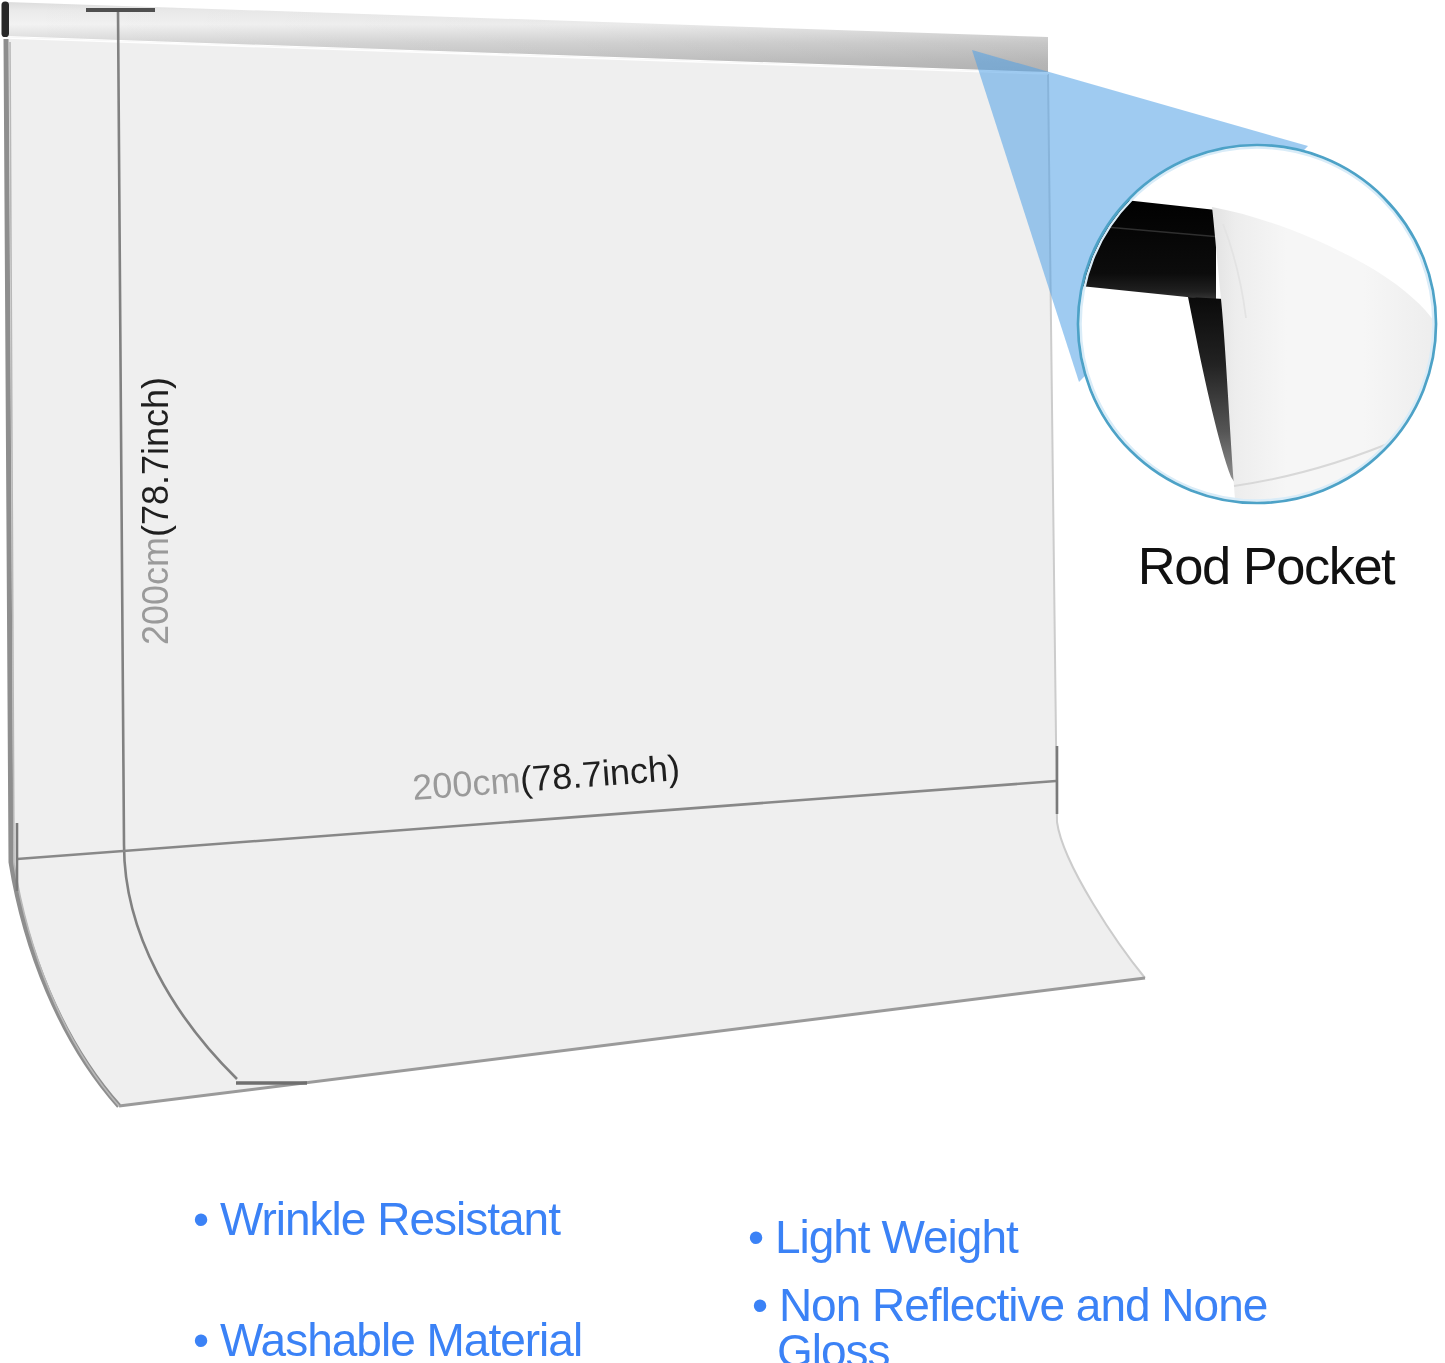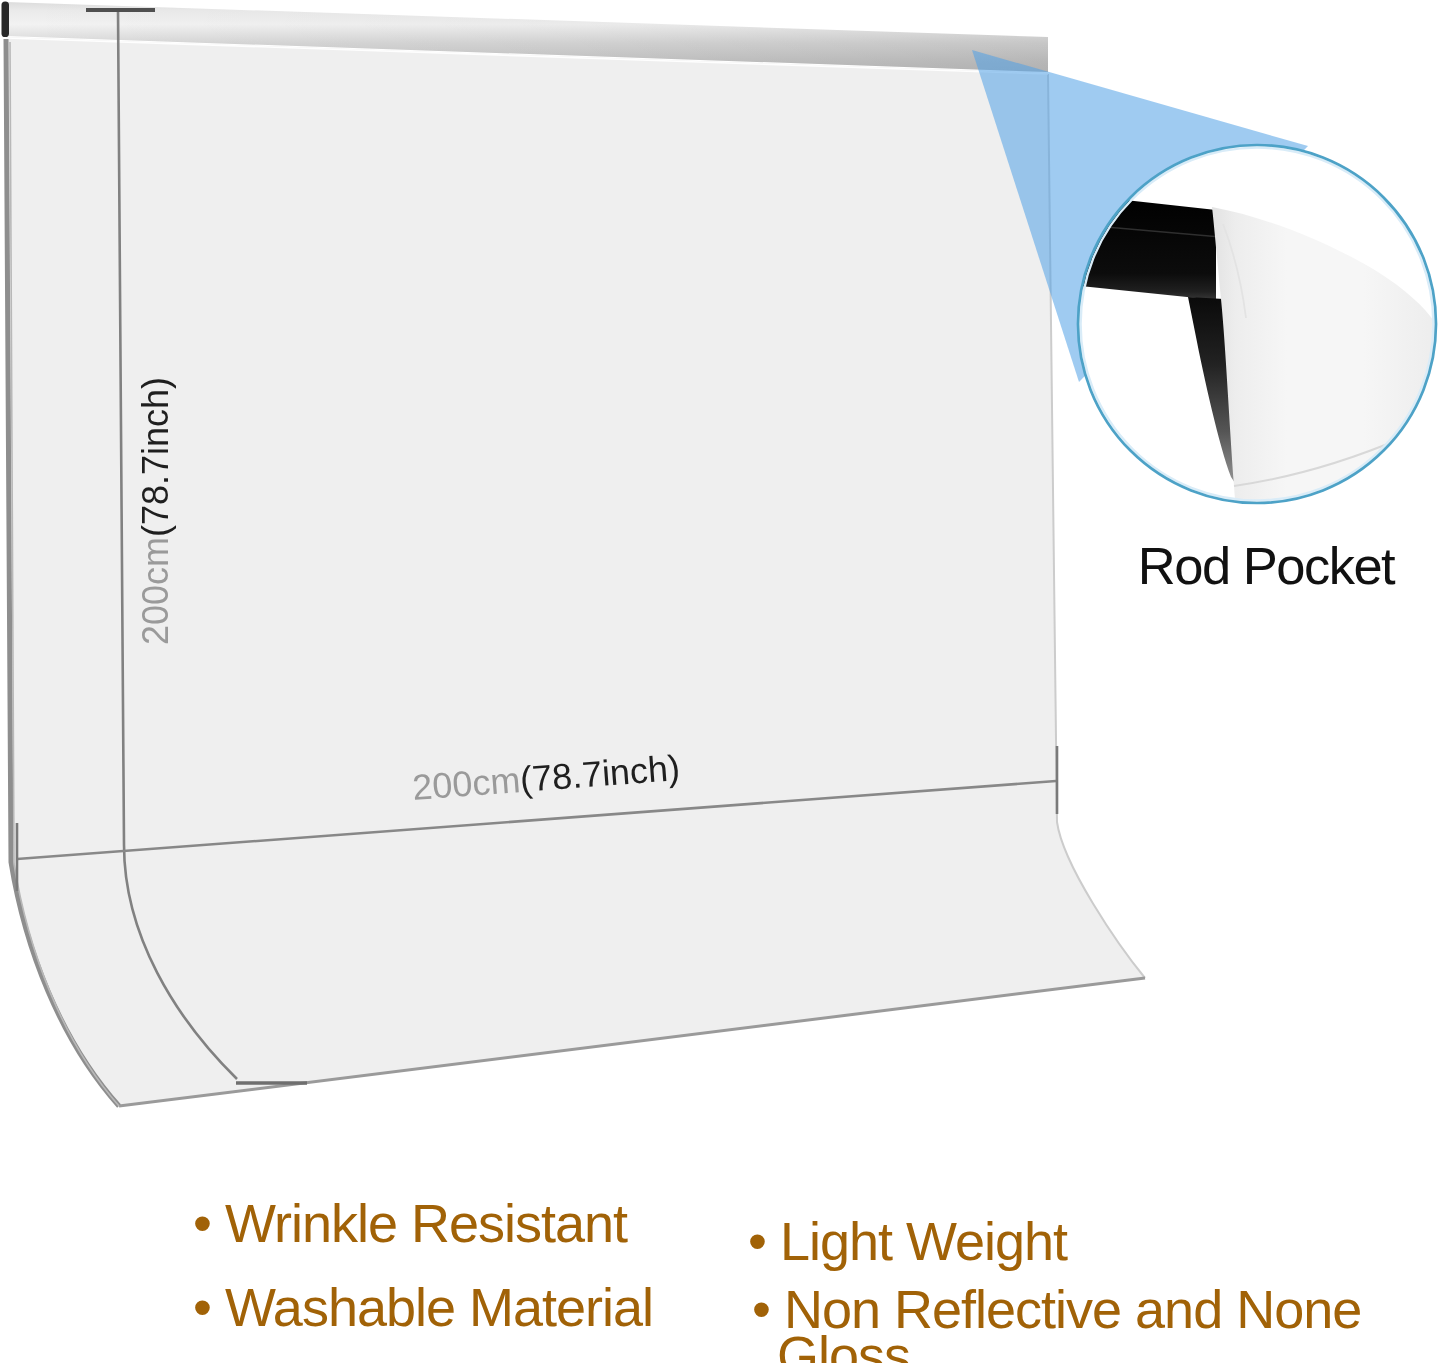--- a/index.html
+++ b/index.html
@@ -1,17 +1,17 @@
 <!DOCTYPE html>
 <html><head>
 <meta charset="utf-8">
 <style>
 html,body{margin:0;padding:0;background:#fff;width:1445px;height:1363px;overflow:hidden;position:relative}
 body{font-family:"Liberation Sans",sans-serif}
-.b{position:absolute;color:#a16207;font-size:54px;letter-spacing:-1px;line-height:1;white-space:nowrap}
+.b{position:absolute;color:#3b82f6;font-size:46px;letter-spacing:-1px;line-height:1;white-space:nowrap}
 </style>
 </head>
 <body>
 <svg width="1445" height="1363" viewBox="0 0 1445 1363" style="position:absolute;left:0;top:0">
 <defs>
   <linearGradient id="rodg" x1="0" y1="0" x2="0" y2="1">
     <stop offset="0" stop-color="#dcdcdc"></stop>
     <stop offset="0.12" stop-color="#eaeaea"></stop>
     <stop offset="0.32" stop-color="#f2f2f2"></stop>
     <stop offset="0.58" stop-color="#d7d7d7"></stop>
@@ -89,15 +89,15 @@
   <path d="M 1223,224 C 1233,250 1242,286 1246,318" fill="none" stroke="#e3e3e3" stroke-width="1.8"></path>
 </g>
 <circle cx="1257" cy="324" r="176.4" fill="none" stroke="#d9ecf8" stroke-width="2.4"></circle>
 <circle cx="1257" cy="324" r="179" fill="none" stroke="#4da2c7" stroke-width="2.7"></circle>
 
 <text x="1266" y="584" text-anchor="middle" font-size="52.5" letter-spacing="-1.5" fill="#111111" font-family="Liberation Sans, sans-serif">Rod Pocket</text>
 </svg>
 
 <div class="b" style="left:193px;top:1196px">•&nbsp;Wrinkle Resistant</div>
 <div class="b" style="left:748px;top:1214px">•&nbsp;Light Weight</div>
-<div class="b" style="left:193px;top:1280px">•&nbsp;Washable Material</div>
+<div class="b" style="left:193px;top:1317px">•&nbsp;Washable Material</div>
 <div class="b" style="left:752px;top:1282px">•&nbsp;Non Reflective and None</div>
 <div class="b" style="left:777px;top:1328px">Gloss</div>
 
 </body></html>

